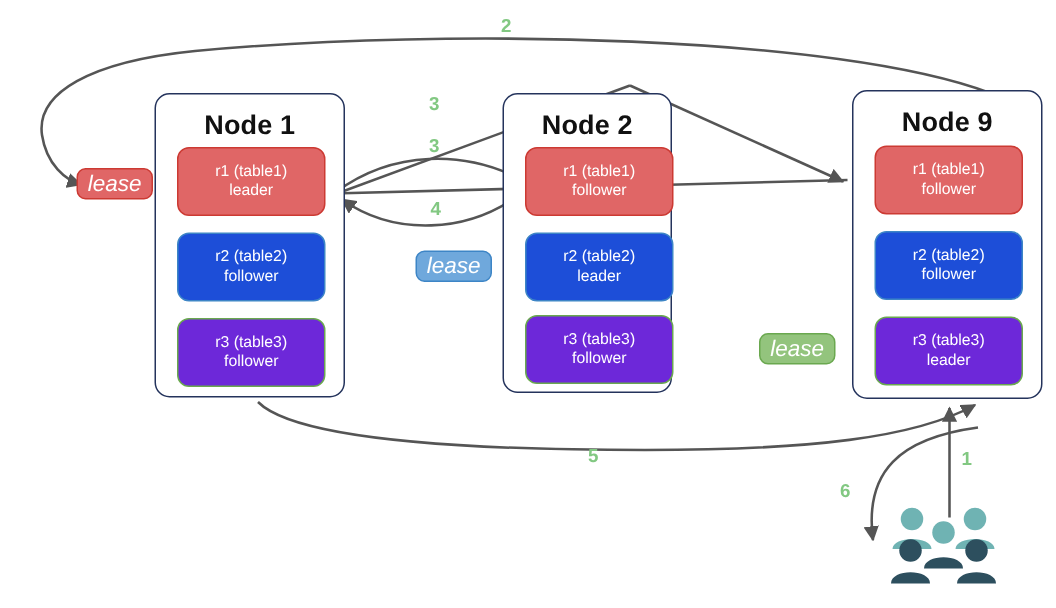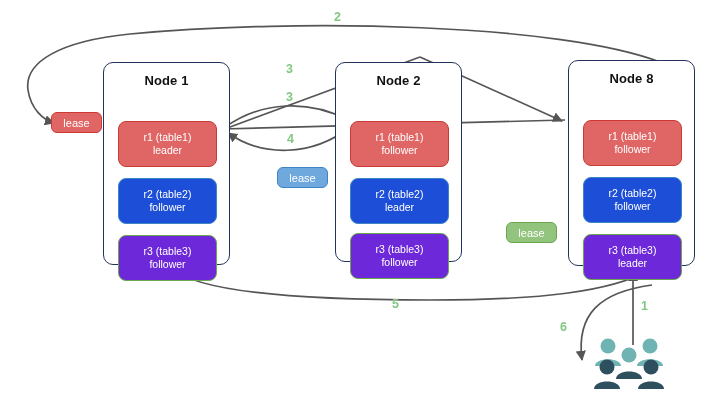--- a/index.html
+++ b/index.html
@@ -17,55 +17,55 @@
     box-sizing:border-box;
     border:1.6px solid #24335c;
     border-radius:10px;
     background:#ffffff;
     z-index:2;
   }
   .node-title{
     position:absolute;
     left:0;right:0;top:10px;
     text-align:center;
-    font-size:13px;
+    font-size:18px;
     font-weight:bold;
     color:#111111;
     letter-spacing:.1px;
   }
   .replica{
     position:absolute;
     left:14px;
     width:99px;
     height:46px;
     box-sizing:border-box;
     border-radius:8px;
     display:flex;
     flex-direction:column;
     align-items:center;
     justify-content:center;
     color:#ffffff;
     font-size:10.5px;
     line-height:13px;
     text-align:center;
-    margin-top:23px;
   }
   .replica .ln{display:block;}
   .rep-red   {background:#e06666;border:1.4px solid #cc3a33;}
   .rep-blue  {background:#1d4ed8;border:1.4px solid #3d85c6;}
   .rep-green {background:#6d28d9;border:1.4px solid #6aa84f;}
 
   .lease{
     position:absolute;
     box-sizing:border-box;
     border-radius:6px;
     display:flex;align-items:center;justify-content:center;
     color:#ffffff;
-    font-size:11px;
+    font-size:15px;
     z-index:3;
+    font-style:italic;
   }
   .lease-red  {background:#e06666;border:1.4px solid #cc3a33;}
   .lease-blue {background:#6fa8dc;border:1.4px solid #3d85c6;}
   .lease-green{background:#93c47d;border:1.4px solid #6aa84f;}
 
   .step{
     position:absolute;
     color:#82c882;
     font-size:12.5px;
     font-weight:bold;
@@ -113,39 +113,39 @@
     <div class="replica rep-blue" style="top:92px;">
       <span class="ln">r2 (table2)</span>
       <span class="ln">follower</span>
     </div>
     <div class="replica rep-green" style="top:149px;">
       <span class="ln">r3 (table3)</span>
       <span class="ln">follower</span>
     </div>
   </div>
 
-  <div class="node" style="left:335px;top:62px;width:127px;height:200px;text-decoration:underline;">
+  <div class="node" style="left:335px;top:62px;width:113px;height:200px;text-decoration:underline;">
     <div class="node-title">Node 2</div>
 
     <div class="replica rep-red" style="top:35px;">
       <span class="ln">r1 (table1)</span>
       <span class="ln">follower</span>
     </div>
     <div class="replica rep-blue" style="top:92px;">
       <span class="ln">r2 (table2)</span>
       <span class="ln">leader</span>
     </div>
     <div class="replica rep-green" style="top:147px;">
       <span class="ln">r3 (table3)</span>
       <span class="ln">follower</span>
     </div>
   </div>
 
   <div class="node" style="left:568px;top:60px;width:127px;height:206px;">
-    <div class="node-title">Node 8</div>
+    <div class="node-title">Node 9</div>
 
     <div class="replica rep-red" style="top:36px;">
       <span class="ln">r1 (table1)</span>
       <span class="ln">follower</span>
     </div>
     <div class="replica rep-blue" style="top:93px;">
       <span class="ln">r2 (table2)</span>
       <span class="ln">follower</span>
     </div>
     <div class="replica rep-green" style="top:150px;">

